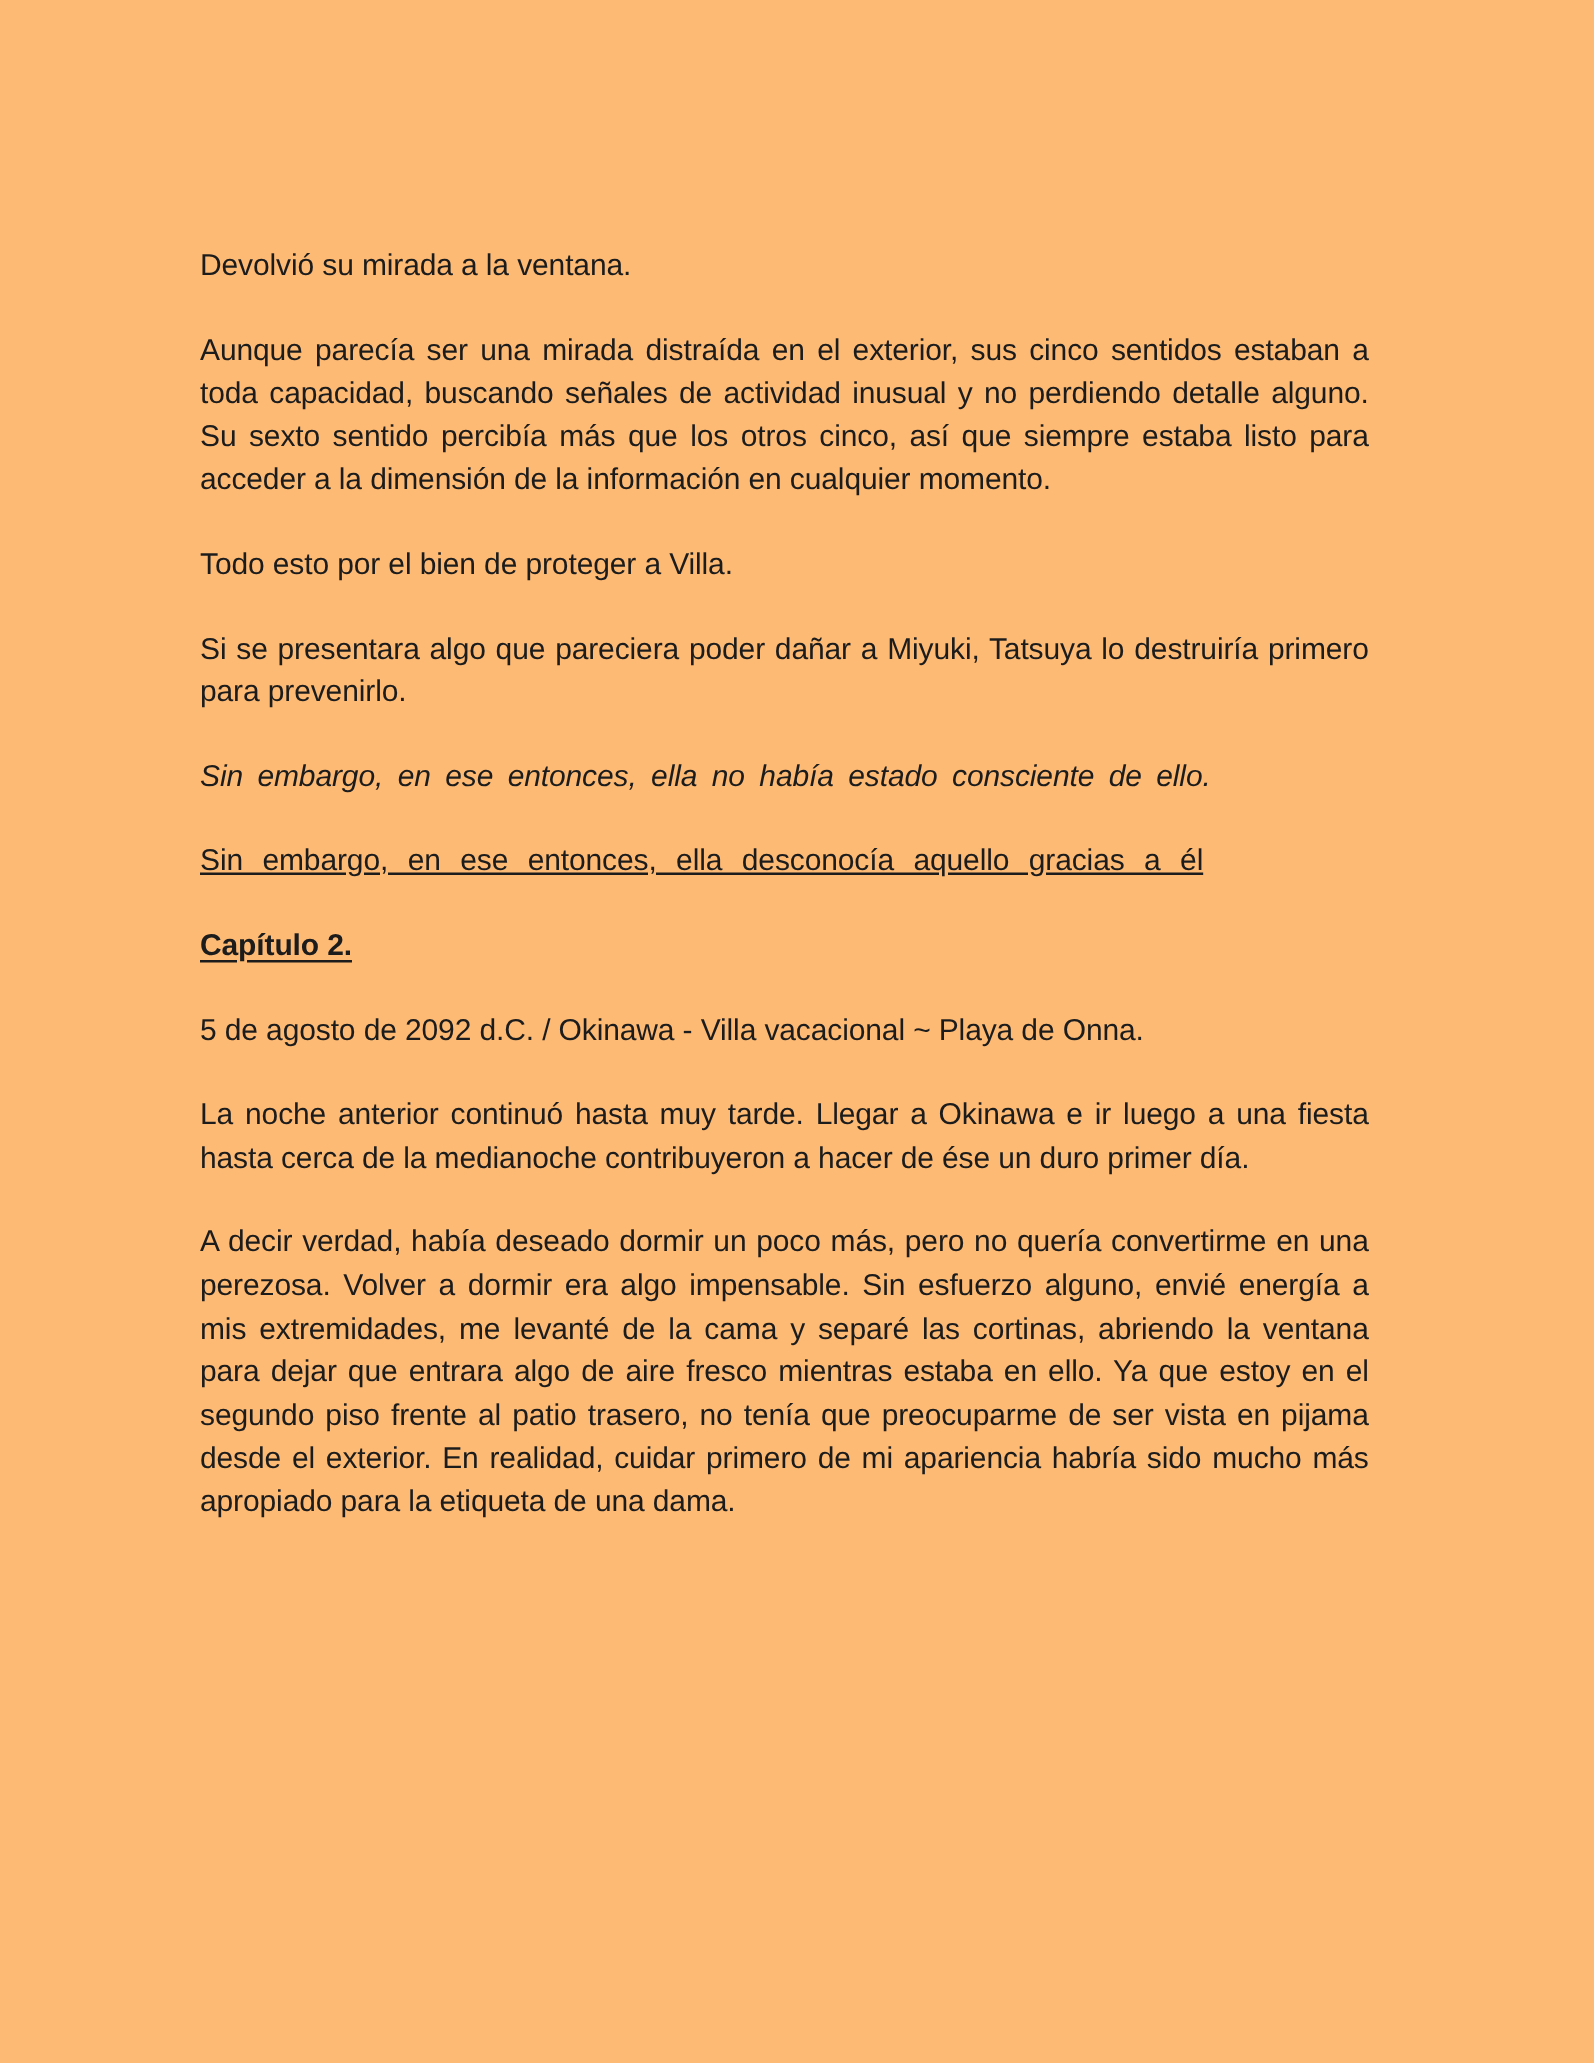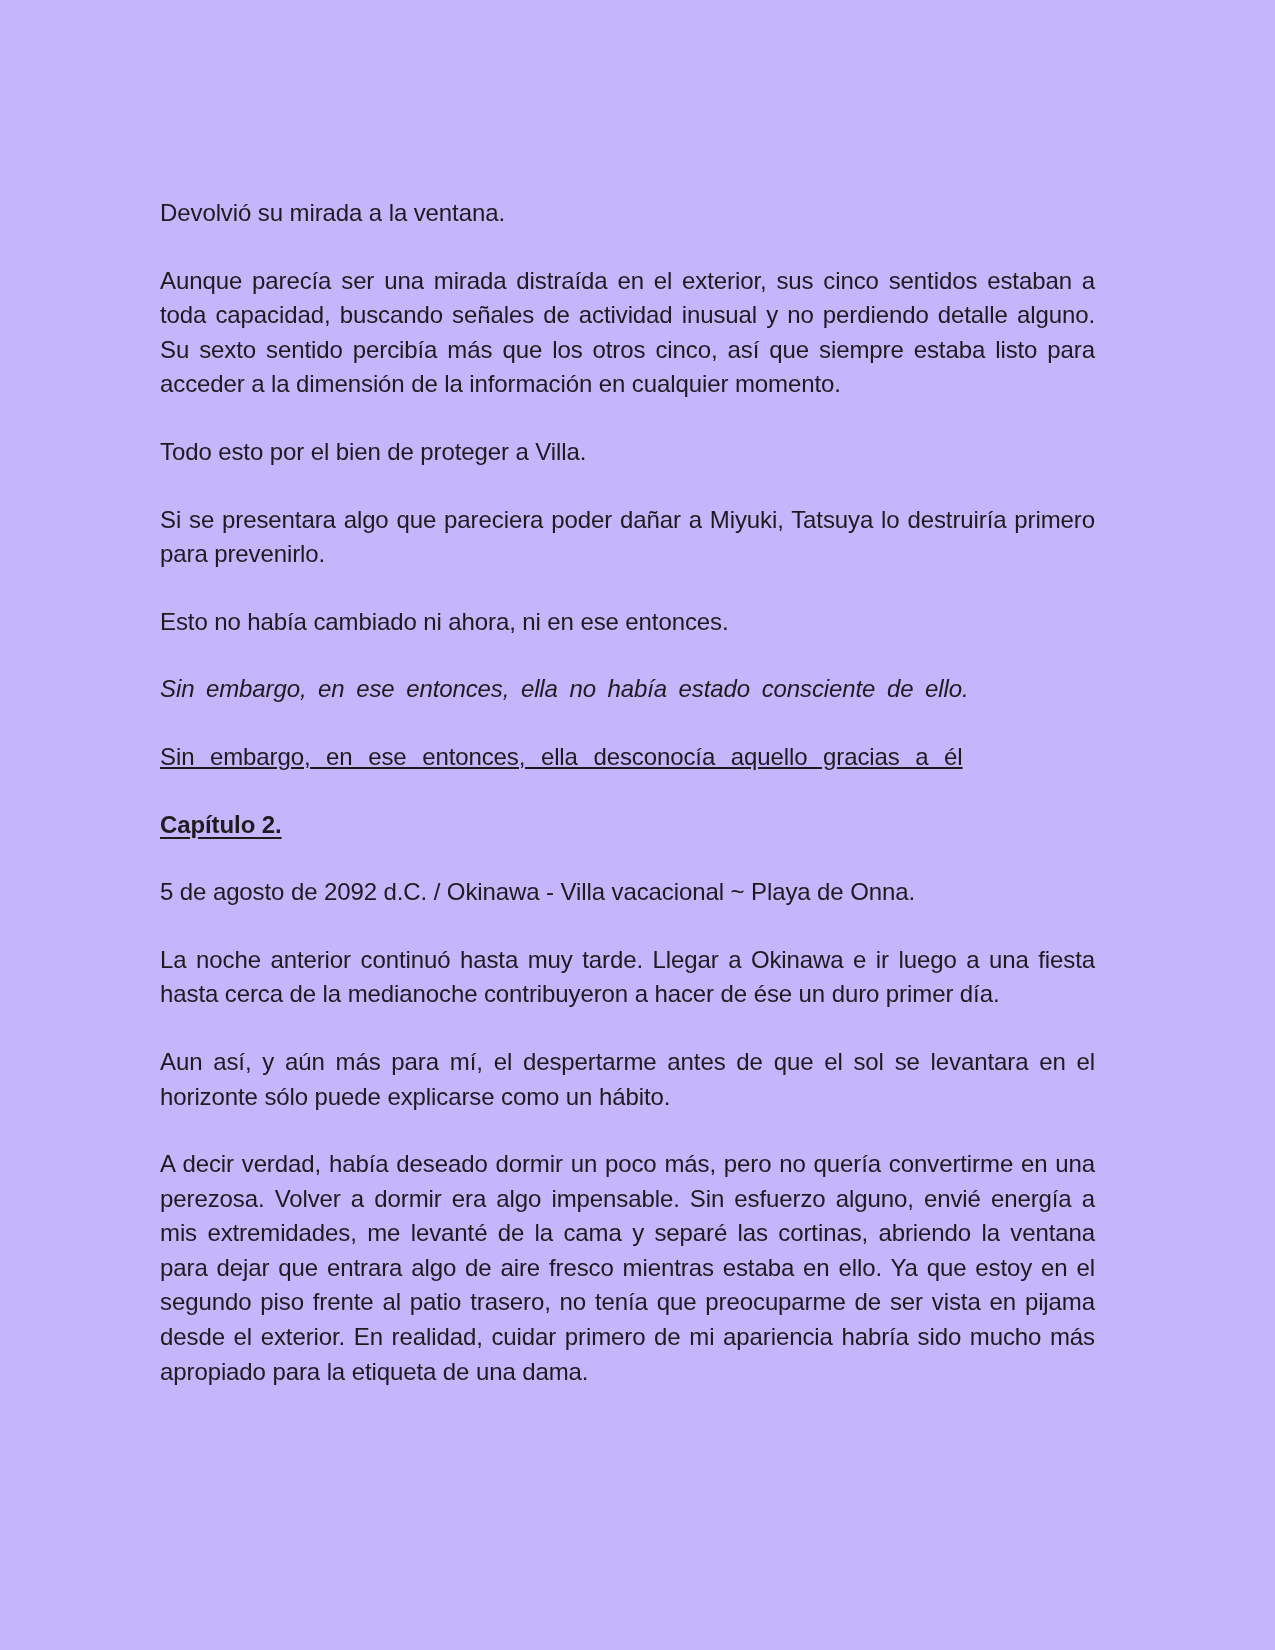--- a/index.html
+++ b/index.html
@@ -4,21 +4,21 @@
 <style>
   html, body {
     margin: 0;
     padding: 0;
     background: #ffffff;
   }
   .page {
     position: relative;
     width: 1275px;
     height: 1650px;
-    background: #c4b5fd;
+    background: #fdba74;
     overflow: hidden;
     box-sizing: border-box;
     padding: 196px 180px 0 160px;
   }
   .doc-body {
     width: 935px;
   }
   .para {
     margin: 0 0 33px 0;
     font-family: "Liberation Sans", sans-serif;
@@ -42,22 +42,20 @@
 </style>
 </head>
 <body>
 
 <div class="page">
   <div class="doc-body">
       <p class="para align-left">Devolvió su mirada a la ventana.</p>
       <p class="para align-justify">Aunque parecía ser una mirada distraída en el exterior, sus cinco sentidos estaban a toda capacidad, buscando señales de actividad inusual y no perdiendo detalle alguno. Su sexto sentido percibía más que los otros cinco, así que siempre estaba listo para acceder a la dimensión de la información en cualquier momento.</p>
       <p class="para align-left">Todo esto por el bien de proteger a Villa.</p>
       <p class="para align-justify">Si se presentara algo que pareciera poder dañar a Miyuki, Tatsuya lo destruiría primero para prevenirlo.</p>
-      <p class="para align-left">Esto no había cambiado ni ahora, ni en ese entonces.</p>
       <p class="para align-left stretch-wide">Sin embargo, en ese entonces, ella no había estado consciente de ello.</p>
       <p class="para align-left stretch-wider">Sin embargo, en ese entonces, ella desconocía aquello gracias a él</p>
       <h2 class="para align-left heading">Capítulo 2.</h2>
       <p class="para align-left">5 de agosto de 2092 d.C. / Okinawa - Villa vacacional ~ Playa de Onna.</p>
       <p class="para align-justify">La noche anterior continuó hasta muy tarde. Llegar a Okinawa e ir luego a una fiesta hasta cerca de la medianoche contribuyeron a hacer de ése un duro primer día.</p>
-      <p class="para align-justify">Aun así, y aún más para mí, el despertarme antes de que el sol se levantara en el horizonte sólo puede explicarse como un hábito.</p>
       <p class="para align-justify">A decir verdad, había deseado dormir un poco más, pero no quería convertirme en una perezosa. Volver a dormir era algo impensable. Sin esfuerzo alguno, envié energía a mis extremidades, me levanté de la cama y separé las cortinas, abriendo la ventana para dejar que entrara algo de aire fresco mientras estaba en ello. Ya que estoy en el segundo piso frente al patio trasero, no tenía que preocuparme de ser vista en pijama desde el exterior. En realidad, cuidar primero de mi apariencia habría sido mucho más apropiado para la etiqueta de una dama.</p>
     </div>
 </div>
 
 </body></html>

